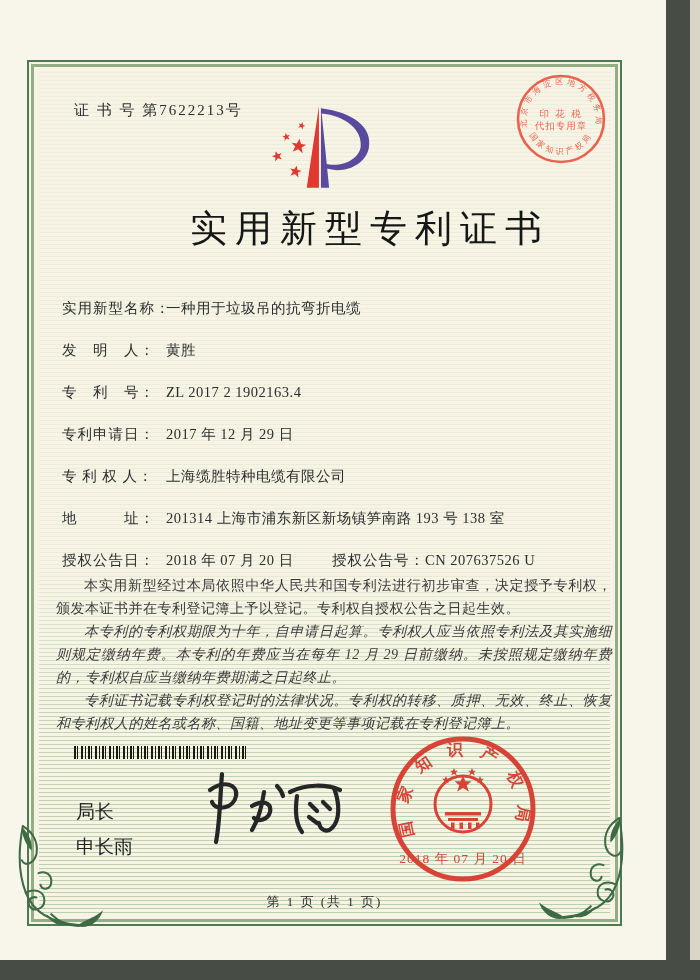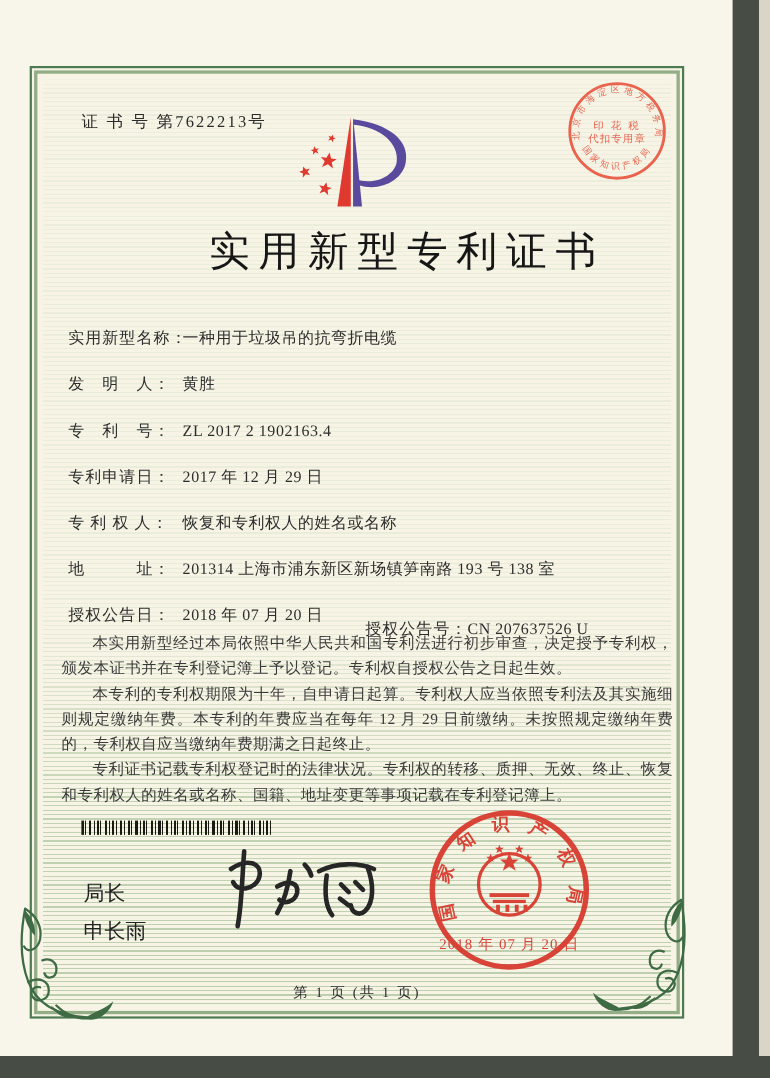--- a/index.html
+++ b/index.html
@@ -20,25 +20,25 @@
     mask-image:linear-gradient(to bottom, rgba(0,0,0,0.15) 0%, rgba(0,0,0,0.18) 58%, rgba(0,0,0,0.8) 78%, rgba(0,0,0,0.9) 100%);}
 
   .cert-no{position:absolute;left:74px;top:101px;font-size:15px;color:#2b2b2b;letter-spacing:2px;white-space:pre;}
   .logo{position:absolute;left:266px;top:104px;width:114px;height:88px;}
   .title{position:absolute;left:160px;top:204px;width:390px;text-align:right;font-size:37px;color:#161616;letter-spacing:8px;white-space:nowrap;}
 
   .fields{position:absolute;left:62px;top:300px;width:530px;font-size:14.5px;color:#2d2d2d;}
   .field-row{position:relative;height:16px;line-height:16px;margin-bottom:26px;white-space:nowrap;}
   .field-label{display:inline-block;width:104px;white-space:pre;letter-spacing:1px;}
   .field-value{letter-spacing:0.5px;margin-top:48px;}
-  .grant-cell{position:absolute;left:270px;top:12px;white-space:nowrap;}
+  .grant-cell{position:absolute;left:270px;top:0;white-space:nowrap;}
 
   .bodytext{position:absolute;left:56px;top:574px;width:556px;font-size:14px;line-height:23px;color:#3a3a3a;letter-spacing:0.5px;text-align:justify;}
   .bodytext p{margin:0;text-indent:2em;}
-  .bodytext p.slant{}
+  .bodytext p.slant{font-style:italic;}
 
   .barcode{position:absolute;left:74px;top:746px;width:174px;height:13px;
     background:repeating-linear-gradient(90deg,#1a1a12 0 2px,transparent 2px 3px,#1a1a12 3px 4px,transparent 4px 7px,#1a1a12 7px 9px,transparent 9px 11px,#1a1a12 11px 12px,transparent 12px 14px);}
 
   .director{position:absolute;left:76px;top:799px;font-size:19px;color:#222;}
   .director .line2{margin-top:9px;}
   .signature{position:absolute;left:182px;top:762px;width:165px;height:88px;}
 
   .seal{position:absolute;left:388px;top:734px;width:150px;height:150px;opacity:0.92;}
   .stamp{position:absolute;left:513px;top:71px;width:96px;height:96px;opacity:0.88;}
@@ -118,21 +118,21 @@
     <div class="field-row">
       <span class="field-label">发　明　人：</span><span class="field-value">黄胜</span>
     </div>
     <div class="field-row">
       <span class="field-label">专　利　号：</span><span class="field-value">ZL 2017 2 1902163.4</span>
     </div>
     <div class="field-row">
       <span class="field-label">专利申请日：</span><span class="field-value">2017 年 12 月 29 日</span>
     </div>
     <div class="field-row">
-      <span class="field-label">专 利 权 人：</span><span class="field-value">恢复和专利权人的姓名或名称</span>
+      <span class="field-label">专 利 权 人：</span><span class="field-value">上海缆胜特种电缆有限公司</span>
     </div>
     <div class="field-row">
       <span class="field-label">地　　　址：</span><span class="field-value">201314 上海市浦东新区新场镇笋南路 193 号 138 室</span>
     </div>
     <div class="field-row">
       <span class="field-label">授权公告日：</span><span class="field-value">2018 年 07 月 20 日</span>
       <span class="grant-cell">
         <span class="field-label" style="width:auto">授权公告号：</span><span class="field-value">CN 207637526 U</span>
       </span>
     </div>

